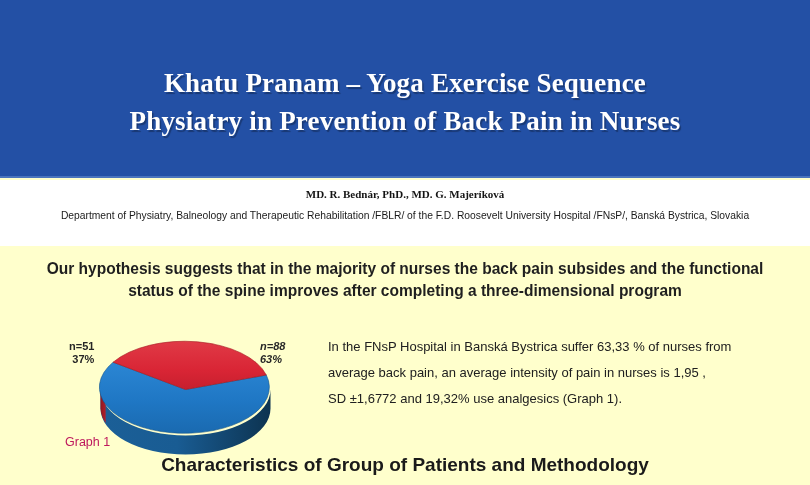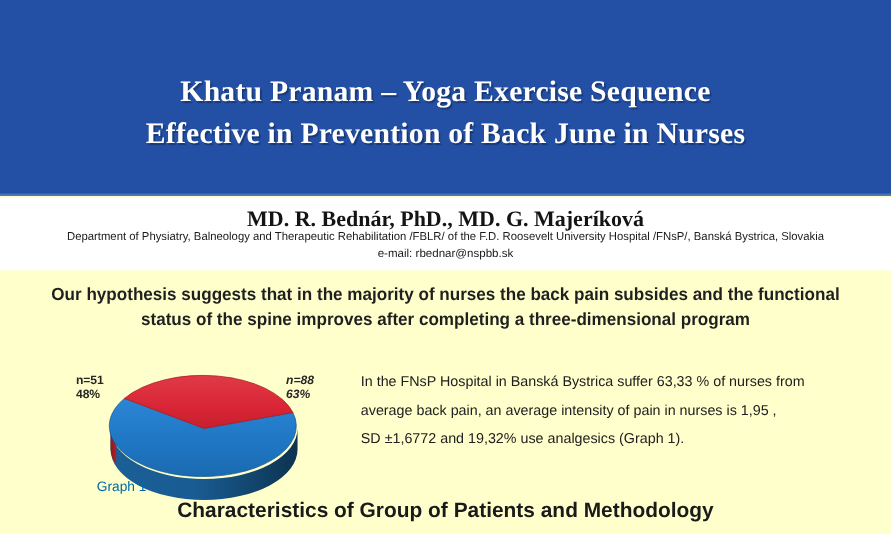--- a/index.html
+++ b/index.html
@@ -64,21 +64,21 @@
     height: 66px;
     background: #ffffff;
   }
   .authors {
     position: absolute;
     left: 0; top: 8px;
     width: 810px;
     text-align: center;
     font-family: "Liberation Serif", serif;
     font-weight: bold;
-    font-size: 20px;
+    font-size: 11px;
     color: #141414;
     white-space: nowrap;
   }
   .affiliation {
     position: absolute;
     left: 0; top: 29px;
     width: 810px;
     text-align: center;
     font-family: "Liberation Sans", sans-serif;
     font-size: 10.5px;
@@ -129,30 +129,29 @@
   .pie-svg { display: block; }
   .pie-label {
     position: absolute;
     font-family: "Liberation Sans", sans-serif;
     font-size: 11px;
     font-weight: bold;
     color: #262626;
     line-height: 13px;
     white-space: nowrap;
   }
-  #label-red  { left: 14px; top: 8px;  text-align: left; }
+  #label-red  { left: 14px; top: 8px;  text-align: right; }
   #label-blue { left: 205px; top: 8px; text-align: left; font-style: italic; }
   .graph-caption {
     position: absolute;
     left: 10px; top: 103px;
     font-family: "Liberation Sans", sans-serif;
     font-size: 12.5px;
-    color: #0369a1;
-    white-space: nowrap;
-    margin-left: 23px;
+    color: #be185d;
+    white-space: nowrap;
   }
 
   
   .paragraph {
     position: absolute;
     left: 328px; top: 88px;
     width: 460px;
     font-family: "Liberation Sans", sans-serif;
     font-size: 13px;
     line-height: 26px;
@@ -173,27 +172,26 @@
     white-space: nowrap;
   }
 </style>
 </head>
 <body>
 
 <div id="slide">
 
   <div class="header-band">
     <div class="title-line" id="title1">Khatu Pranam – Yoga Exercise Sequence</div>
-    <div class="title-line" id="title2">Effective in Prevention of Back June in Nurses</div>
+    <div class="title-line" id="title2">Physiatry in Prevention of Back Pain in Nurses</div>
   </div>
 
   <div class="author-band">
     <div class="authors">MD. R. Bednár, PhD.,  MD. G. Majeríková</div>
     <div class="affiliation">Department of  Physiatry, Balneology and Therapeutic Rehabilitation /FBLR/ of the F.D. Roosevelt University Hospital /FNsP/, Banská Bystrica, Slovakia</div>
-    <div class="email">e-mail: rbednar@nspbb.sk</div>
   </div>
 
   <div class="body-area">
 
     <div class="hypothesis">Our hypothesis suggests that in the majority of nurses the back pain subsides and the functional status of the spine improves after completing a three-dimensional program</div>
 
     <div class="chart-wrap">
       <svg class="pie-svg" width="270" height="125" viewBox="0 0 270 125">
         <defs>
           <linearGradient id="blueTopGrad" x1="0" y1="0" x2="0" y2="1">
@@ -240,21 +238,21 @@
 
           <path d="M 130.5 57.5
                    L 58.1 30.2
                    A 85 46 0 0 1 211.3 43.0
                    Z" fill="url(#redTopGrad)" stroke="#A3161F" stroke-width="0.6"></path>
         </g>
       </svg>
 
       <div class="pie-label" id="label-red">
         <span>n=51</span><br>
-        <span>48%</span>
+        <span>37%</span>
       </div>
 
       <div class="pie-label" id="label-blue">
         <span>n=88</span><br>
         <span>63%</span>
       </div>
 
       <div class="graph-caption">Graph 1</div>
     </div>
 

